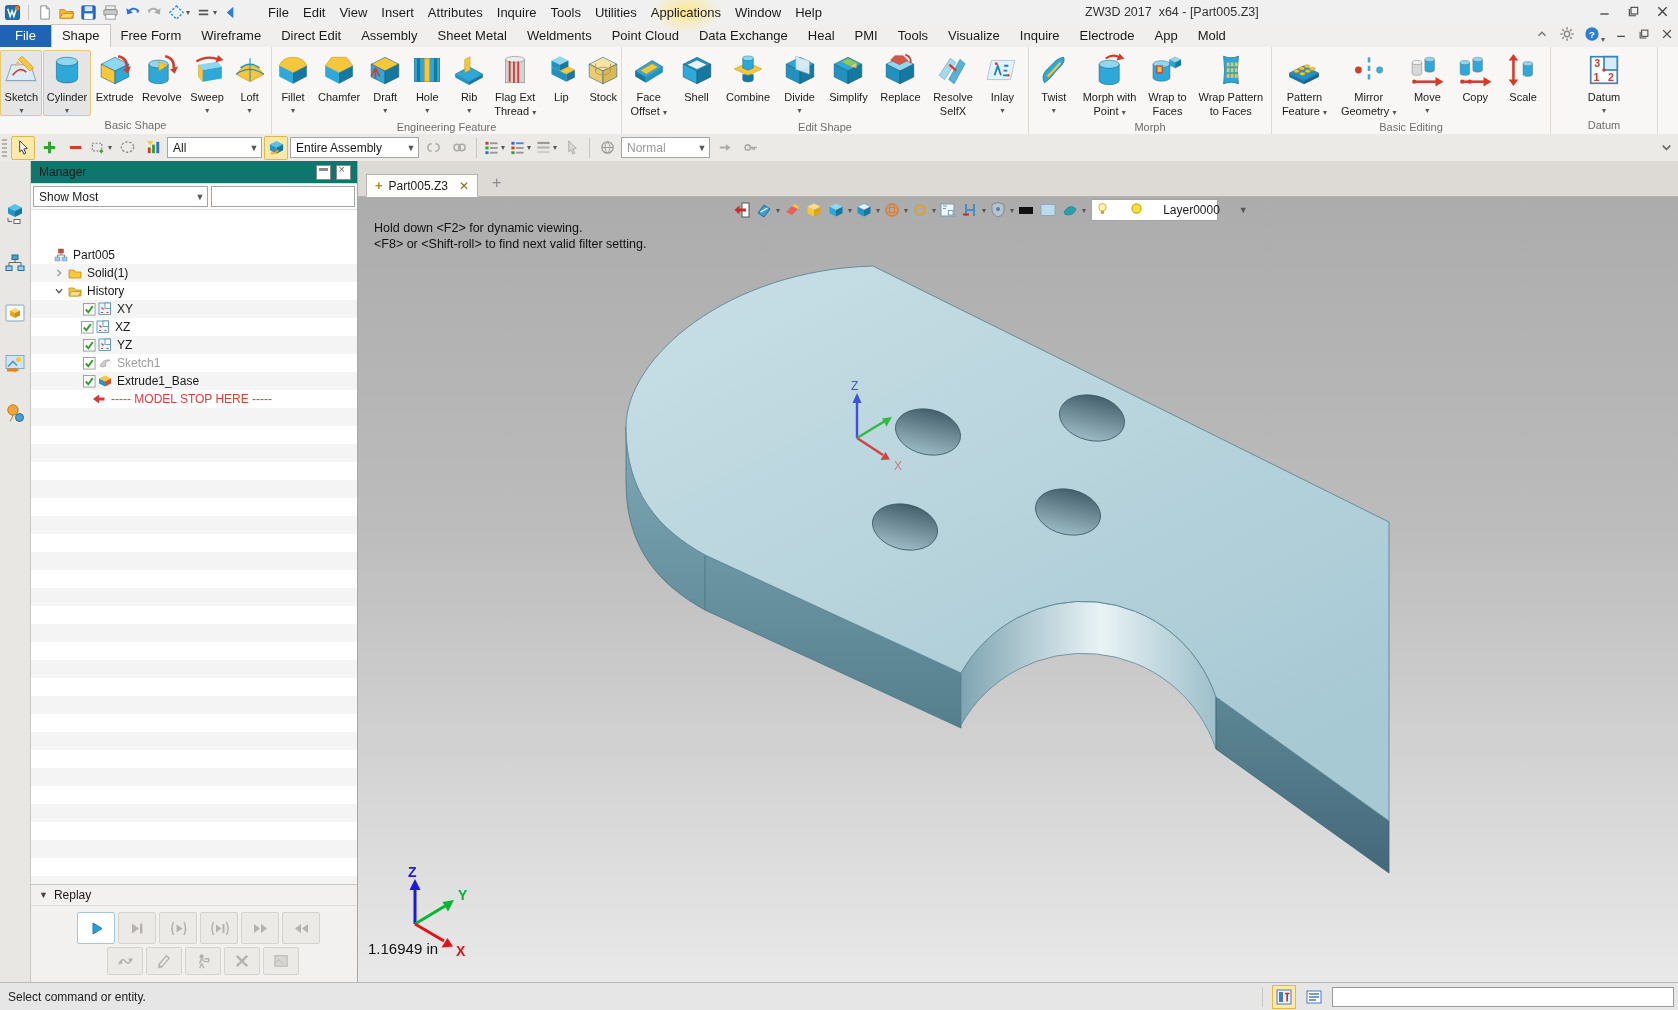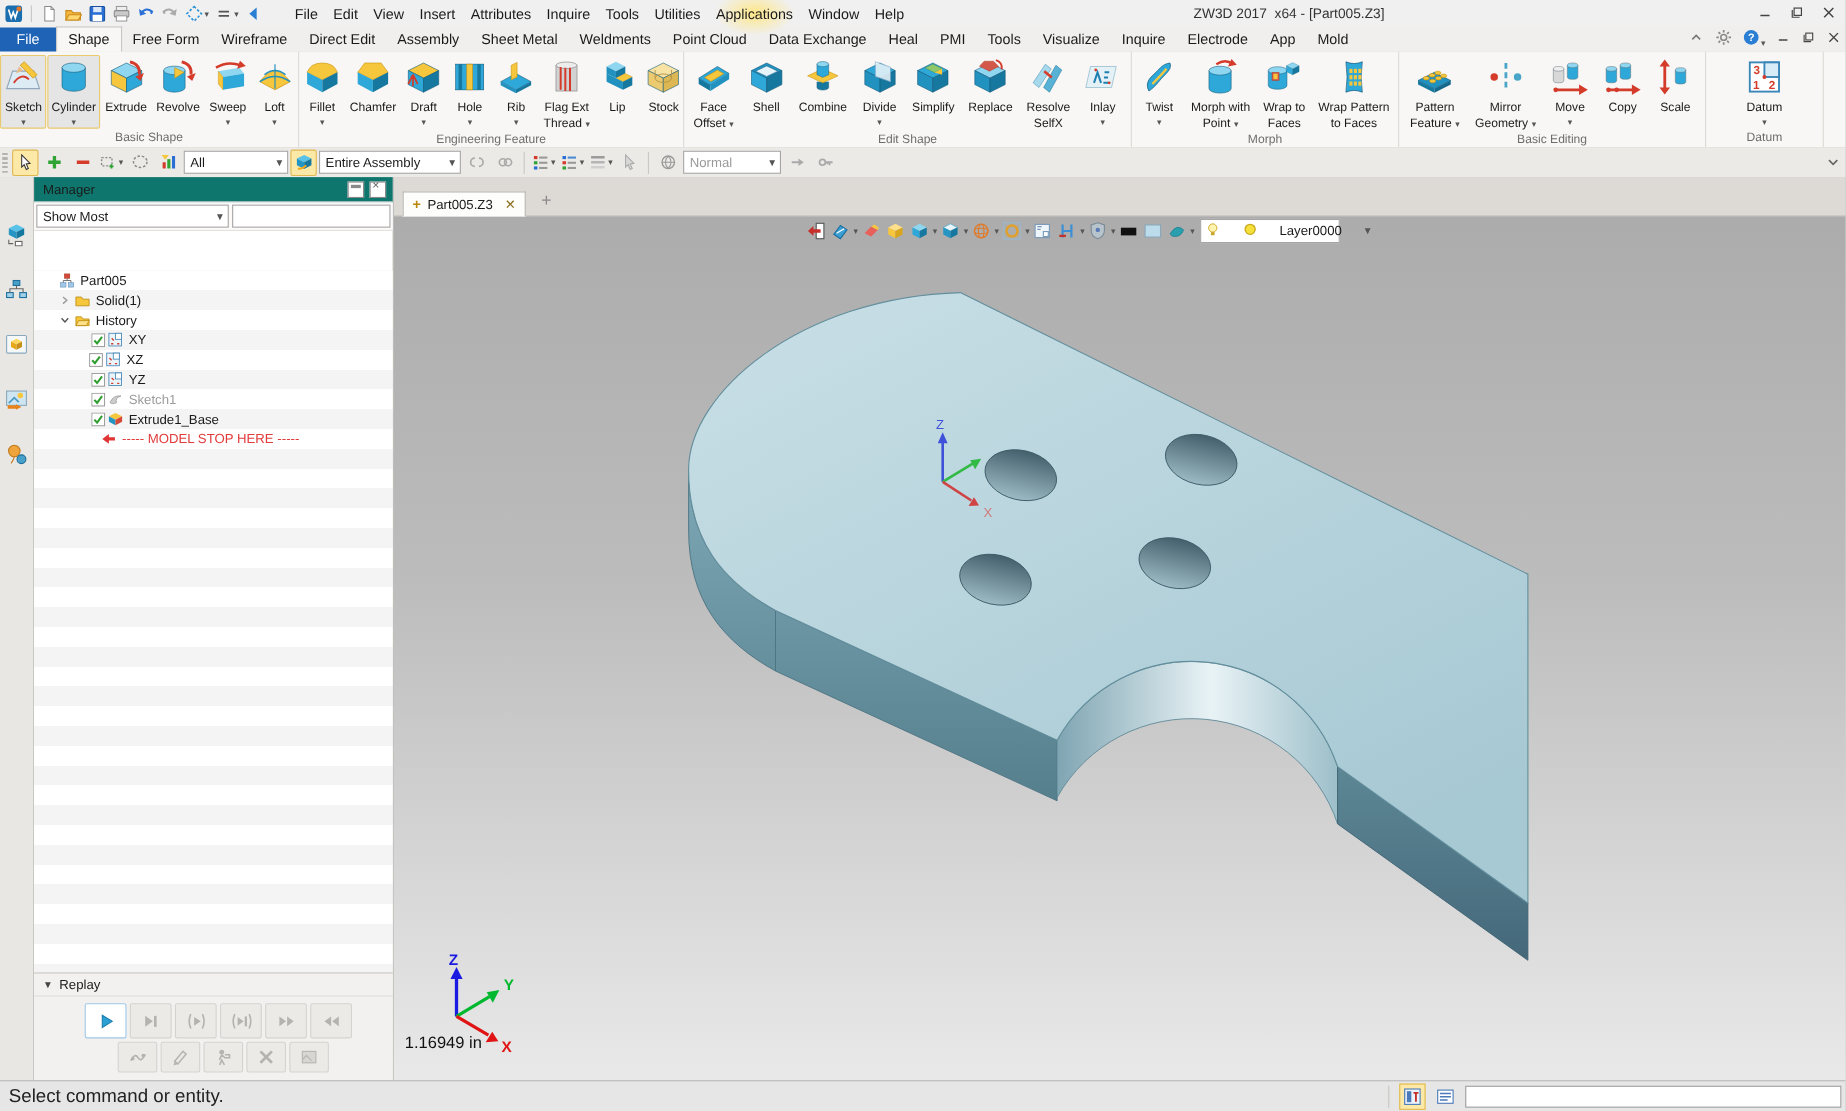--- a/index.html
+++ b/index.html
@@ -85,21 +85,21 @@
   .vtoolbar{position:absolute;top:2px;left:373px;display:flex;align-items:center;gap:1px;z-index:3;}
   .vico{width:21px;height:21px;display:flex;align-items:center;justify-content:center;}
   .layercombo{height:20px;width:120px;background:#fff;border:1px solid #a5a5a5;display:flex;align-items:center;gap:19px;padding:0 2px 0 3px;margin-left:4px;font-size:12px;}
   .layercombo .cval{flex:1;}
   .layercombo .carr{color:#555;font-size:9px;padding-right:2px;}
   .hints{position:absolute;left:16px;top:24px;font-size:12.5px;color:#111;line-height:15.5px;z-index:2;}
   .measure{position:absolute;left:10px;bottom:26px;font-size:15px;color:#111;z-index:2;}
   svg.model{position:absolute;left:0;top:0;z-index:1;}
   
   .statusbar{position:absolute;left:0;right:0;bottom:0;height:27px;background:#e6e6e6;border-top:1px solid #b9b9b9;
-             display:flex;align-items:center;font-size:17px;}
+             display:flex;align-items:center;font-size:12px;}
   .sb-msg{padding-left:8px;color:#222;}
   .sb-right{margin-left:auto;display:flex;align-items:center;gap:6px;padding-right:2px;}
   .sb-ico{width:22px;height:22px;display:flex;align-items:center;justify-content:center;border:1px solid transparent;}
   .sb-ico.hl{background:#fce9a8;border:1px solid #e0b84f;}
   .sb-input{width:340px;height:18px;background:#fff;border:1px solid #9a9a9a;margin-right:2px;}
 </style>
 </head>
 <body>
 
 <div class="app">
@@ -1154,20 +1154,24 @@
                   <circle cx="9" cy="7.5" r="4.5" fill="#fff3b0" stroke="#caa52a"></circle>
                   <rect x="7" y="12" width="4" height="3.4" fill="#caa52a"></rect>
                 </svg></span>
               <span><svg width="15" height="15" viewBox="0 0 18 18">
                   <circle cx="9" cy="9" r="5.5" fill="#f6e03c" stroke="#c8a81a" stroke-width="1.4"></circle>
                 </svg></span>
               <span class="cval">Layer0000</span>
               <span class="carr">▼</span>
             </div>
           </div>
+        <div class="hints">
+          <div>Hold down &lt;F2&gt; for dynamic viewing.</div>
+          <div>&lt;F8&gt; or &lt;Shift-roll&gt; to find next valid filter setting.</div>
+        </div>
         <svg class="model" width="1321" height="787" viewBox="0 0 1321 787">
           <defs>
             <linearGradient id="topG" x1="0" y1="0" x2="0.7" y2="1">
               <stop offset="0" stop-color="#c9dfe6"></stop>
                 <stop offset="1" stop-color="#a7c9d4"></stop>
             </linearGradient>
             <linearGradient id="sideG" x1="0" y1="0" x2="0" y2="1">
               <stop offset="0" stop-color="#7ea8b6"></stop>
                 <stop offset="1" stop-color="#567f8e"></stop>
             </linearGradient>

